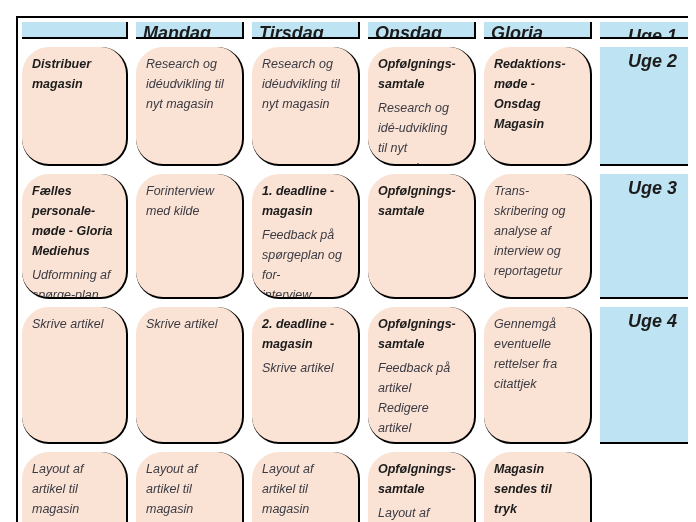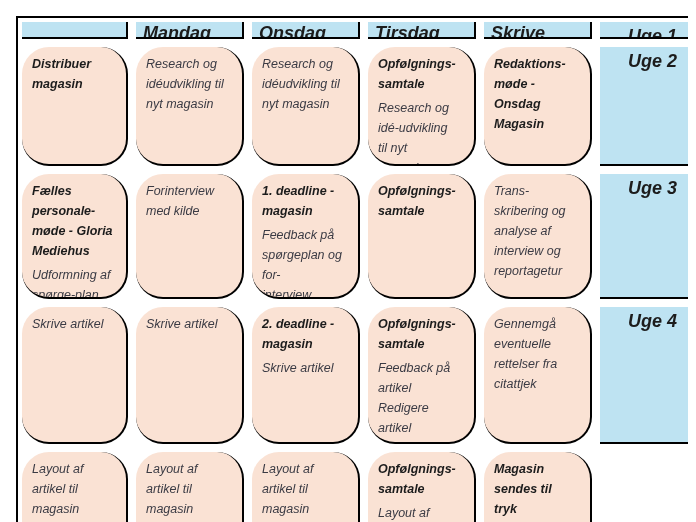--- a/index.html
+++ b/index.html
@@ -59,23 +59,23 @@
     color:var(--text-bold);
   }
 </style>
 </head>
 <body>
 
 <div class="page">
   <div class="grid" id="grid">
       <div class="cell blue day-header"></div>
       <div class="cell blue day-header">Mandag</div>
+      <div class="cell blue day-header">Tirsdag</div>
       <div class="cell blue day-header">Onsdag</div>
-      <div class="cell blue day-header">Tirsdag</div>
-      <div class="cell blue day-header">Skrive</div>
+      <div class="cell blue day-header">Gloria</div>
       <div class="cell blue week-label">Uge 1</div>
       <div class="cell peach content-cell">
         <div class="seg bold">Distribuer
 magasin</div>
       </div>
       <div class="cell peach content-cell">
         <div class="seg">Research og
 idéudvikling til
 nyt magasin</div>
       </div>

